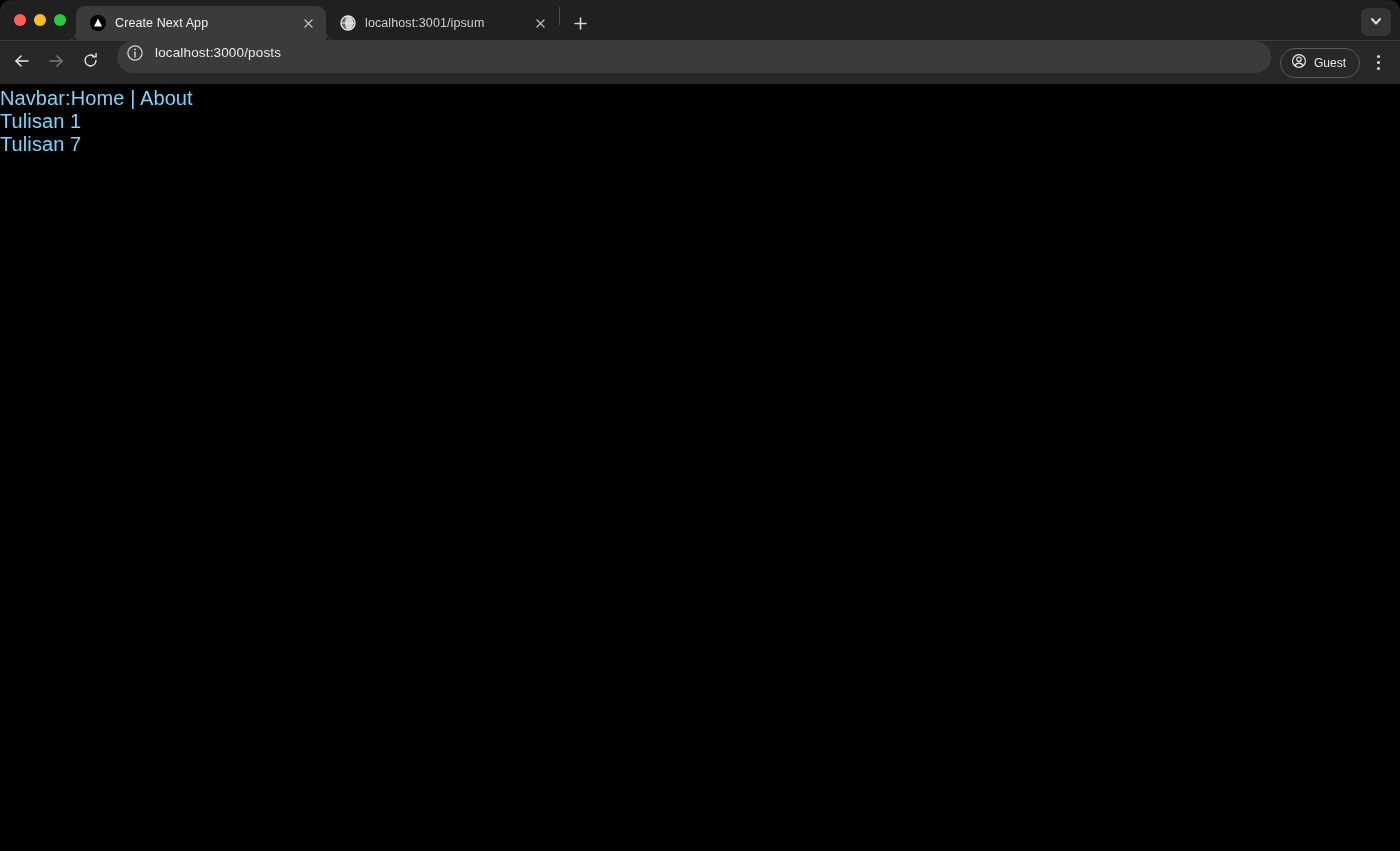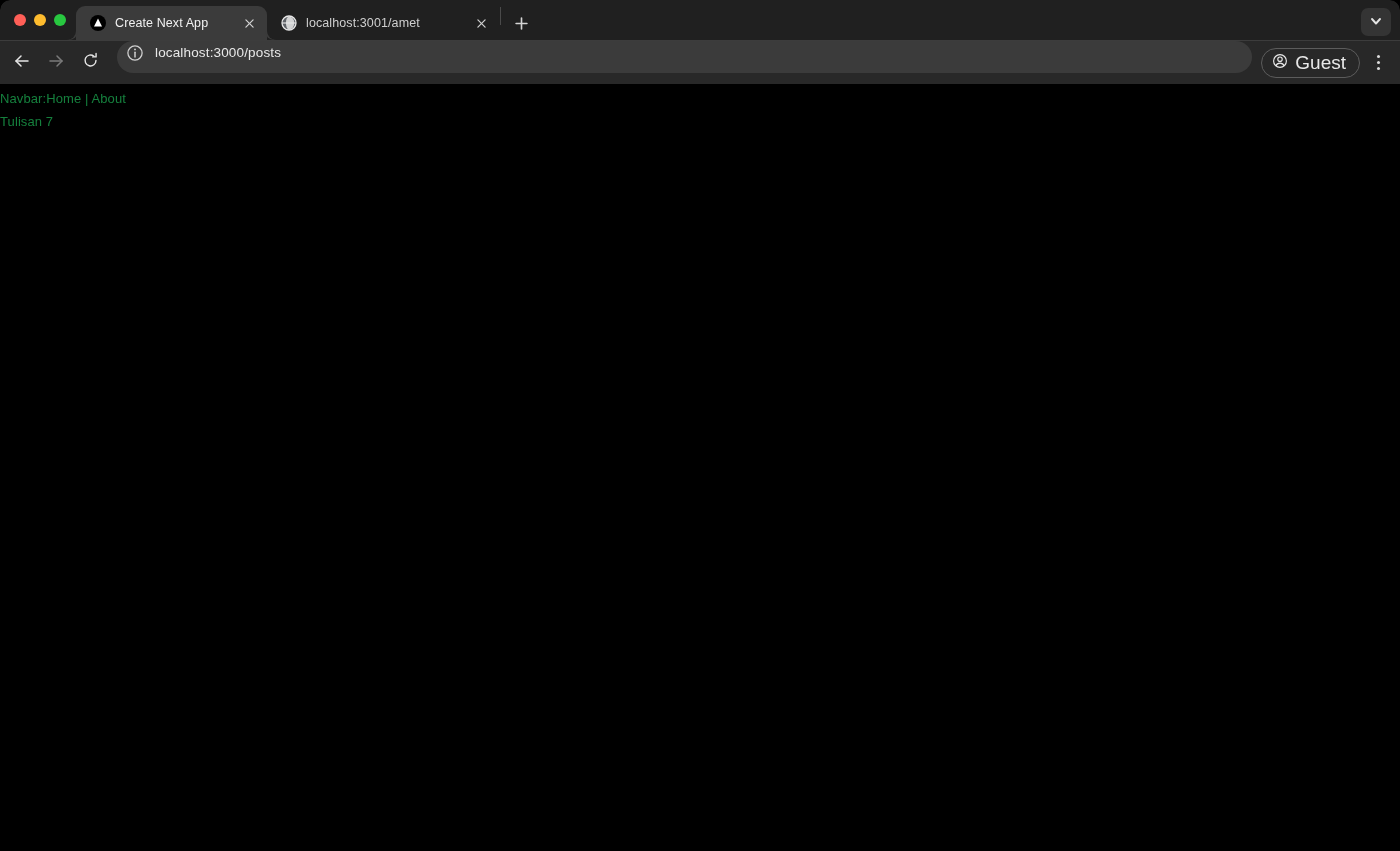--- a/index.html
+++ b/index.html
@@ -47,21 +47,21 @@
     position:relative;
     min-width:0;
     font-size:12.5px;
     color:#cfcfcf;
     border-top-left-radius:9px;
     border-top-right-radius:9px;
   }
   .tab.active {
     background:#3b3b3b;
     color:#f1f1f1;
-    width:191px;
+    width:250px;
   }
   .tab.inactive { width:232px; background:transparent; }
 
   
   .tab.active::before,
   .tab.active::after {
     content:""; position:absolute; bottom:0;
     width:9px; height:9px;
     background:#3b3b3b;
   }
@@ -144,41 +144,41 @@
     font-size:13.5px; color:#e8e8e8;
     white-space:nowrap; overflow:hidden; text-overflow:ellipsis;
     letter-spacing:0.15px;
   }
 
   .profile {
     height:30px; flex:0 0 auto;
     border:1px solid #5c5c5c; border-radius:15px;
     display:flex; align-items:center; gap:7px;
     padding:0 13px 0 10px;
-    color:#e8e8e8; font-size:19px;
+    color:#e8e8e8; font-size:12px;
     margin-right:2px;
   }
   .profile svg { width:16px; height:16px; flex:0 0 16px; }
 
   .kebab {
     width:28px; height:30px; flex:0 0 28px;
     display:flex; flex-direction:column; align-items:center;
     justify-content:center; gap:3px;
   }
   .kebab i { width:3px; height:3px; border-radius:50%; background:#dcdcdc; display:block; }
 
   
   .viewport {
     flex:1 1 auto; background:#000;
     overflow:hidden; position:relative;
   }
   .page { padding:0; }
   .page-line {
-    color:#15803d;
-    font-size:13px;
+    color:#7dd3fc;
+    font-size:20px;
     line-height:23.2px;
     white-space:nowrap;
     letter-spacing:0.1px;
   }
   .page-line:first-child { padding-top:3px; }
 </style>
 </head>
 <body>
 
 <div class="window">
@@ -213,21 +213,21 @@
 
       <div class="tab inactive">
         <span class="favicon">
           <svg viewBox="0 0 16 16">
             <circle cx="8" cy="8" r="7" fill="#5f6368"></circle>
             <path d="M8 1.2 A7 7 0 0 1 8 14.8 A4 7 0 0 1 8 1.2 Z" fill="#e8e8e8" opacity="0.85"></path>
             <circle cx="8" cy="8" r="7" fill="none" stroke="#e8e8e8" stroke-width="1.3"></circle>
             <line x1="1.2" y1="8" x2="14.8" y2="8" stroke="#e8e8e8" stroke-width="1.1"></line>
           </svg>
         </span>
-        <span class="tab-title">localhost:3001/amet</span>
+        <span class="tab-title">localhost:3001/ipsum</span>
         <span class="tab-close">
           <svg viewBox="0 0 10 10" stroke="currentColor" stroke-width="1.4" stroke-linecap="round">
             <line x1="1" y1="1" x2="9" y2="9"></line>
               <line x1="9" y1="1" x2="1" y2="9"></line>
           </svg>
         </span>
       </div>
 
       <span class="tab-sep"></span>
 
@@ -302,17 +302,18 @@
     <div class="kebab">
       <i></i>
       <i></i>
       <i></i>
     </div>
   </div>
 
   <div class="viewport">
     <div class="page">
       <div class="page-line">Navbar:Home | About</div>
+      <div class="page-line">Tulisan 1</div>
       <div class="page-line">Tulisan 7</div>
     </div>
   </div>
 
 </div>
 
 </body></html>

